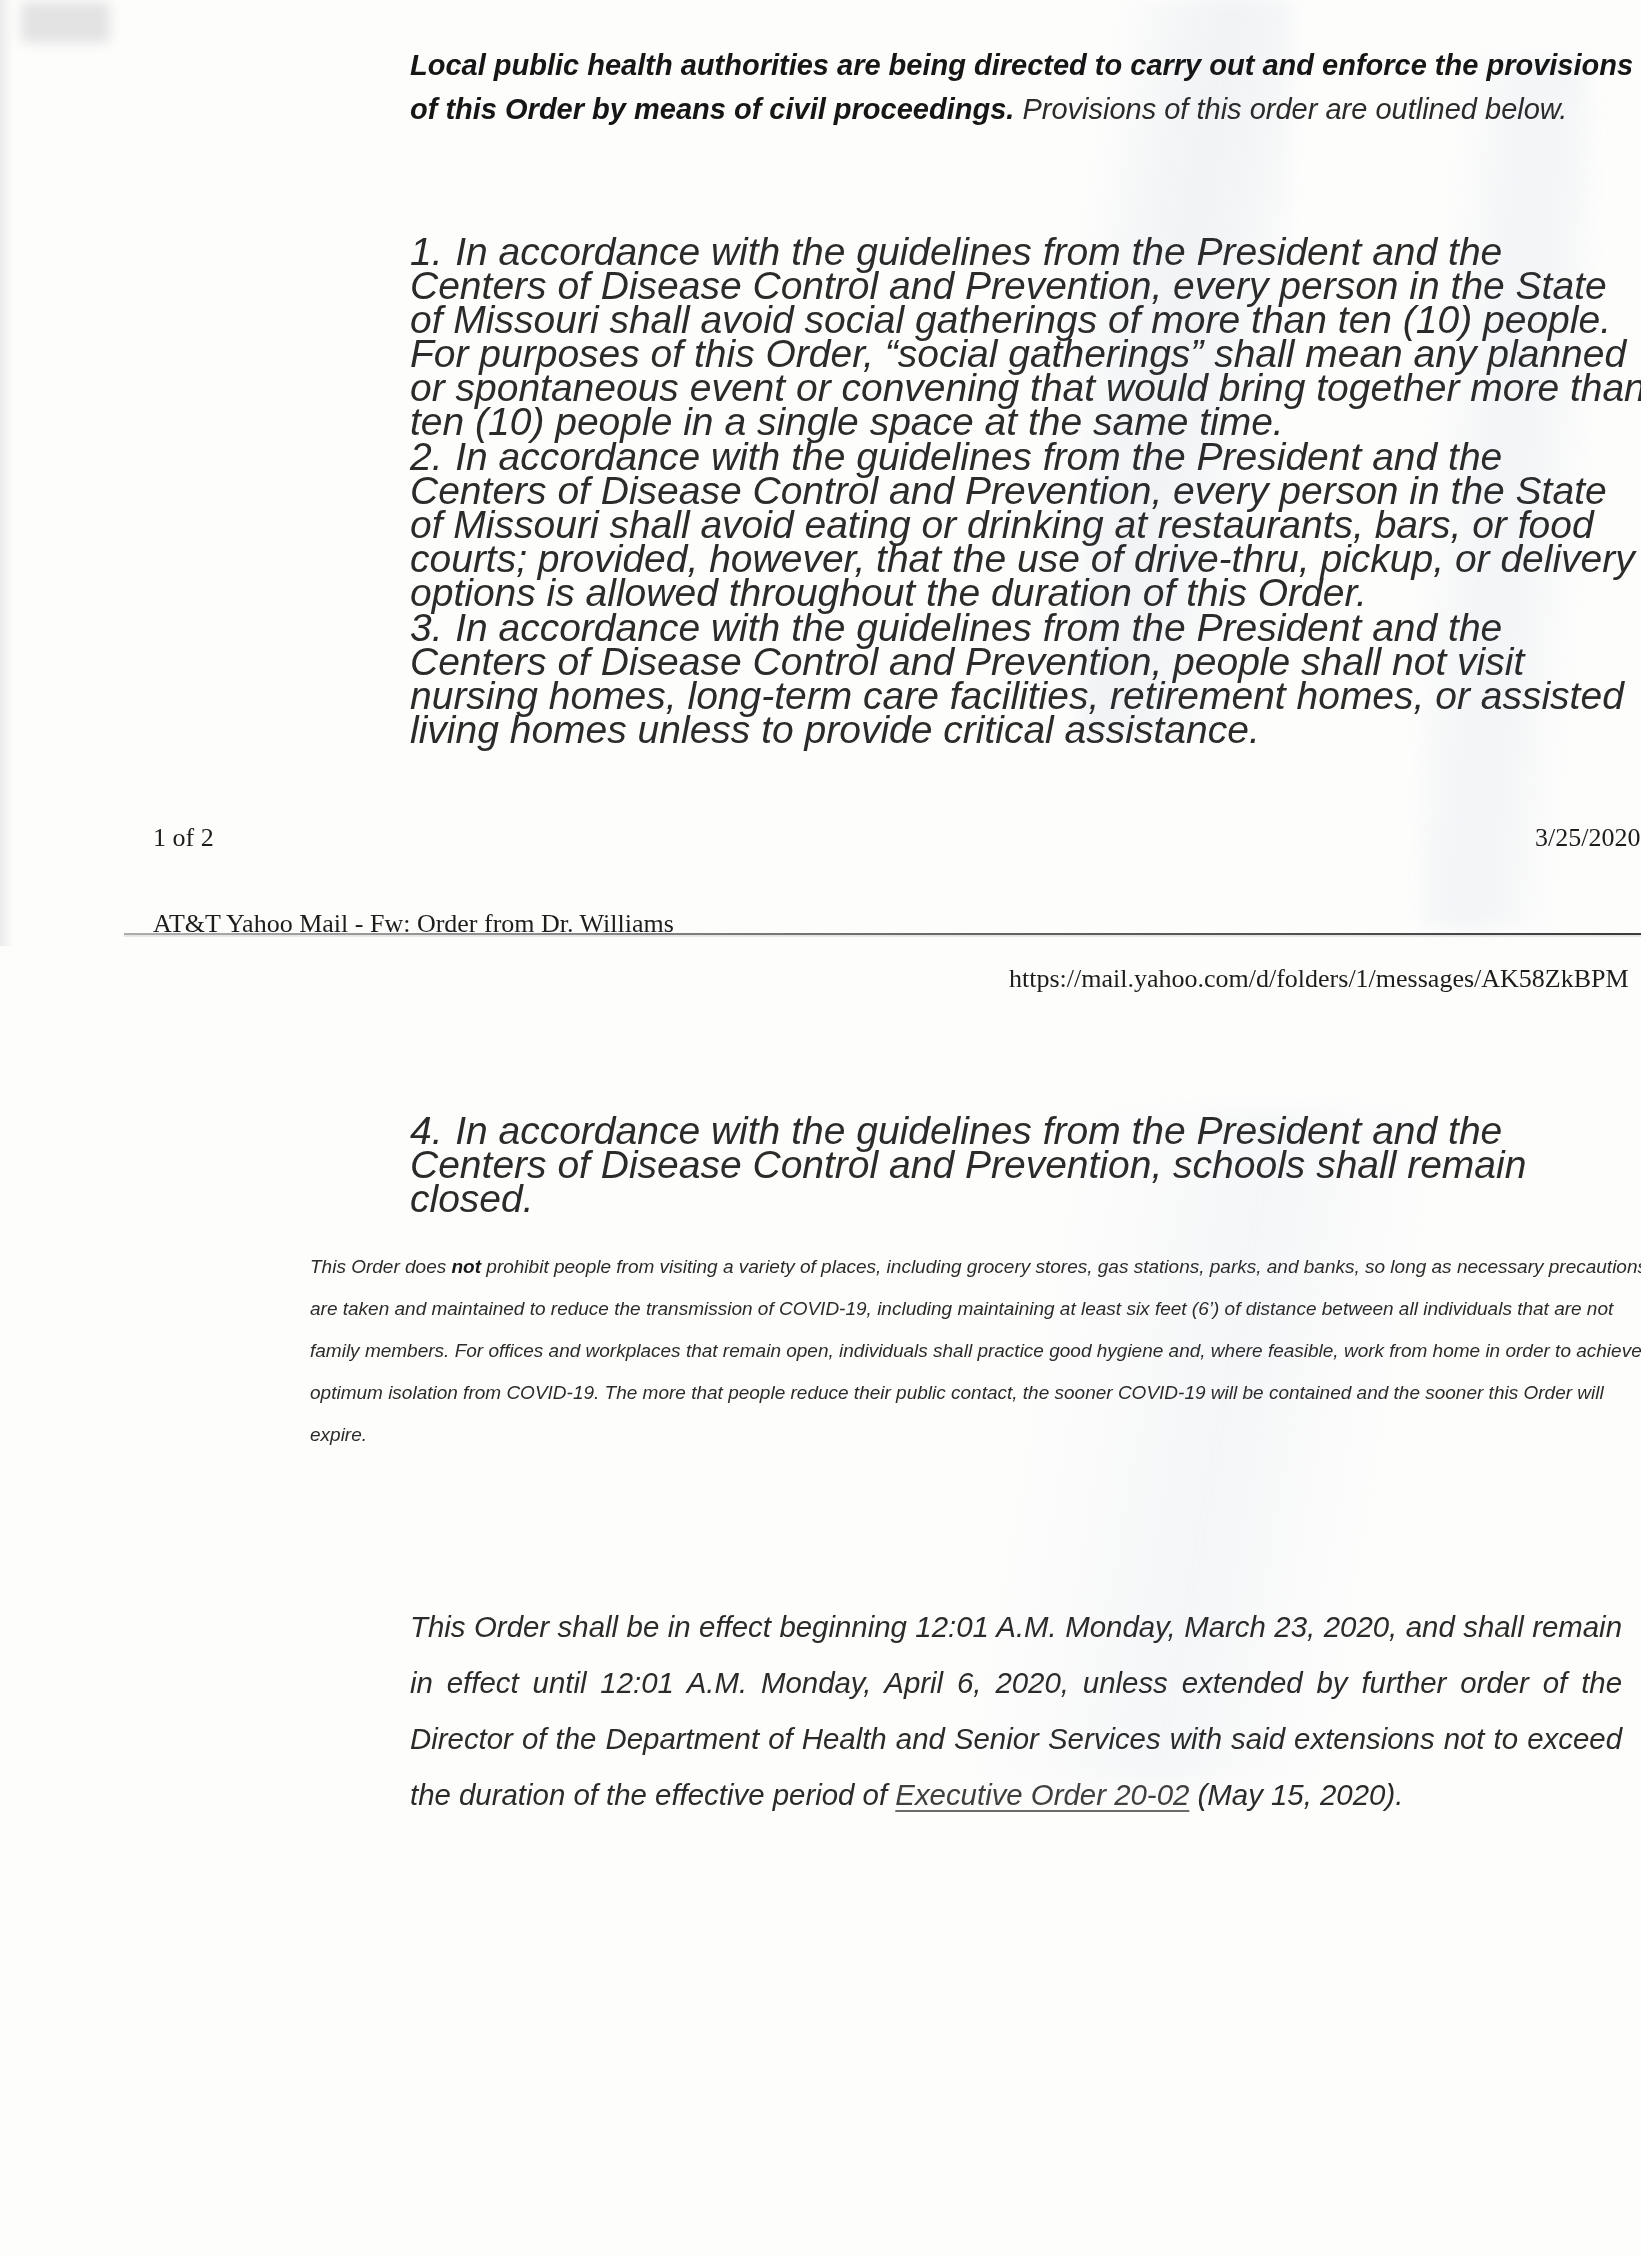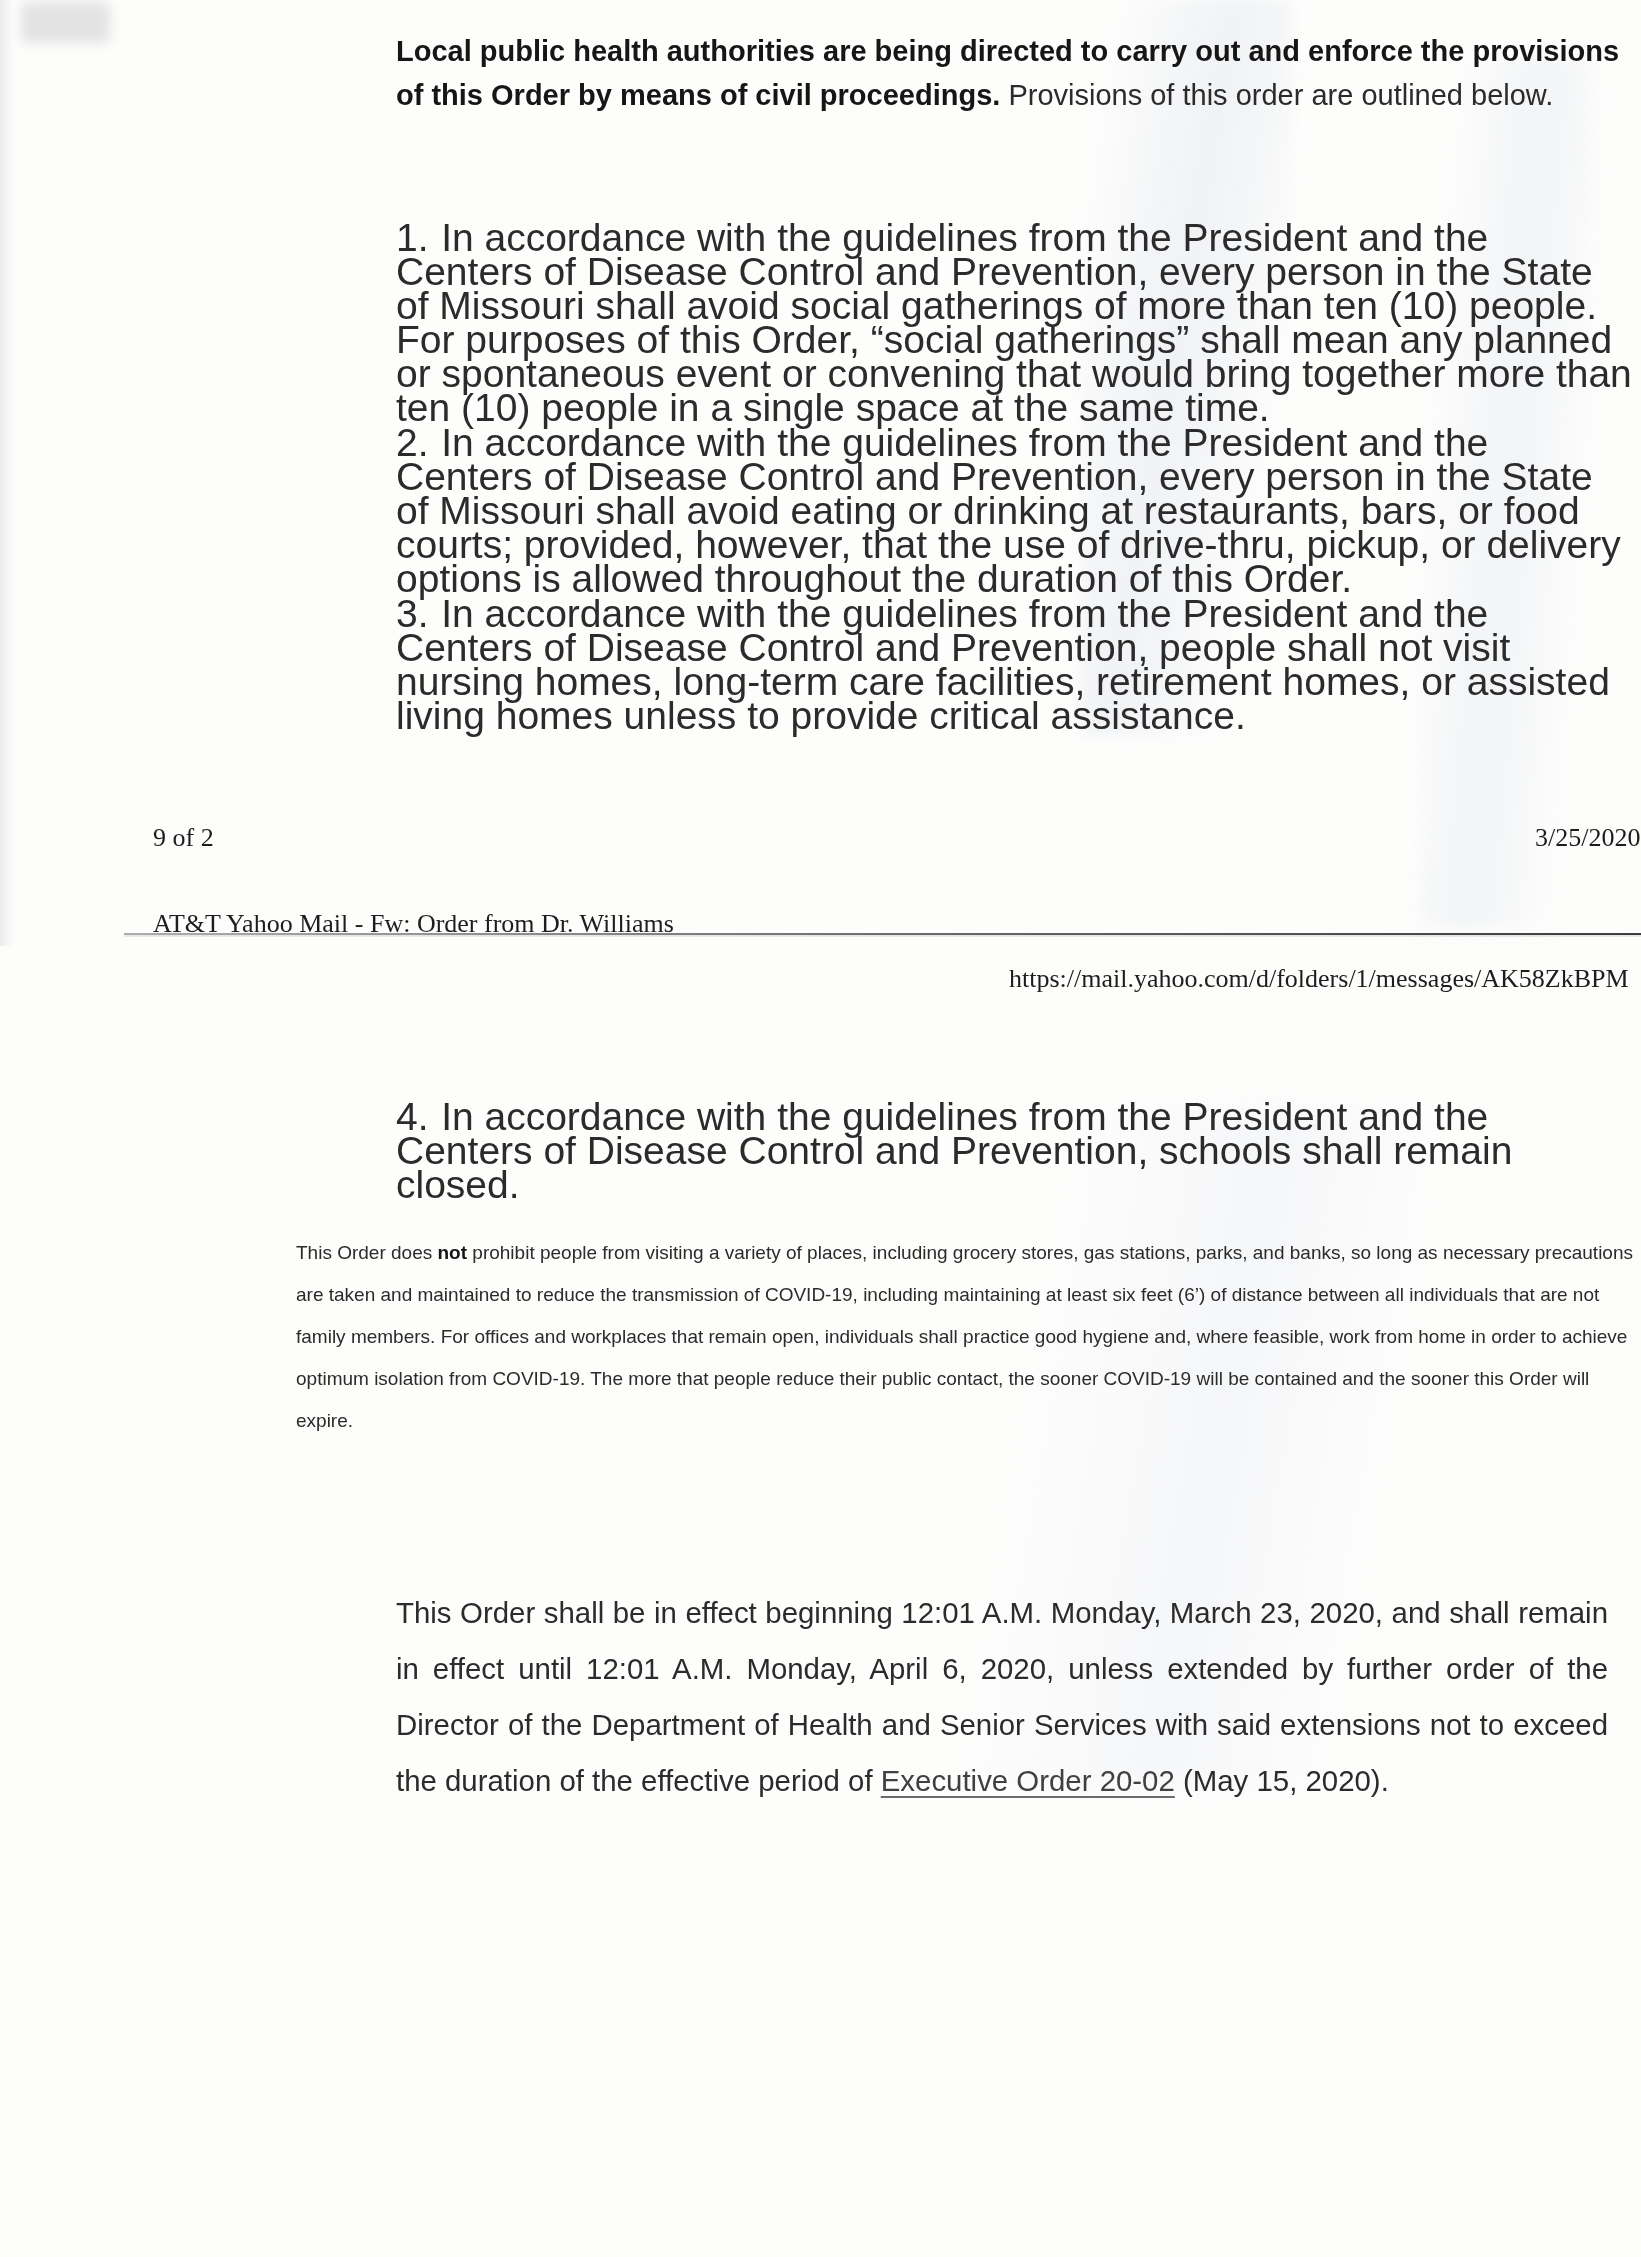--- a/index.html
+++ b/index.html
@@ -16,21 +16,21 @@
   .streak1{position:absolute;left:1081px;top:0;width:212px;height:734px;
     background:linear-gradient(100deg,rgba(255,255,255,0) 10%,rgba(224,228,236,0.45) 45%,rgba(255,255,255,0) 80%);
     filter:blur(7.7px);}
   .streak2{position:absolute;left:1419px;top:58px;width:174px;height:869px;
     background:linear-gradient(95deg,rgba(255,255,255,0) 15%,rgba(226,230,238,0.4) 50%,rgba(255,255,255,0) 85%);
     filter:blur(8.7px);}
   .streak3{position:absolute;left:946px;top:1110px;width:483px;height:676px;
     background:linear-gradient(100deg,rgba(255,255,255,0) 20%,rgba(233,236,242,0.35) 55%,rgba(255,255,255,0) 85%);
     filter:blur(11.6px);}
 
-  p{margin:0;}
+  p{margin:14px;font-style:italic;}
   .b{font-weight:bold;color:#161616;}
 
   
   .intro{position:absolute;left:396px;top:29px;width:1226px;
     font-size:29px;line-height:44px;}
   .item{position:absolute;font-size:39px;line-height:34px;width:1236px;left:396px;}
   .item .num{margin-right:12.6px;}
   .item1{top:221px;}
   .item2{top:426px;}
   .item3{top:597px;}
@@ -67,21 +67,21 @@
 
   <section>
     <p class="intro"><span class="b">Local public health authorities are being directed to carry out and enforce the provisions of this Order by means of civil proceedings.</span> <span>Provisions of this order are outlined below.</span></p>
 
     <p class="item item1"><span class="num">1.</span><span>In accordance with the guidelines from the President and the Centers of Disease Control and Prevention, every person in the State of Missouri shall avoid social gatherings of more than ten (10) people. For purposes of this Order, “social gatherings” shall mean any planned or spontaneous event or convening that would bring together more than ten (10) people in a single space at the same time.</span></p>
 
     <p class="item item2"><span class="num">2.</span><span>In accordance with the guidelines from the President and the Centers of Disease Control and Prevention, every person in the State of Missouri shall avoid eating or drinking at restaurants, bars, or food courts; provided, however, that the use of drive-thru, pickup, or delivery options is allowed throughout the duration of this Order.</span></p>
 
     <p class="item item3"><span class="num">3.</span><span>In accordance with the guidelines from the President and the Centers of Disease Control and Prevention, people shall not visit nursing homes, long-term care facilities, retirement homes, or assisted living homes unless to provide critical assistance.</span></p>
 
-    <div class="serifline pg-indicator">9 of 2</div>
+    <div class="serifline pg-indicator">1 of 2</div>
     <div class="serifline pg-date">3/25/2020</div>
   </section>
 
   <div class="divider"></div>
 
   <section>
     <div class="serifline hdr-title">AT&amp;T Yahoo Mail - Fw: Order from Dr. Williams</div>
     <div class="serifline hdr-url">https://mail.yahoo.com/d/folders/1/messages/AK58ZkBPM</div>
 
     <p class="item item4"><span class="num">4.</span><span>In accordance with the guidelines from the President and the Centers of Disease Control and Prevention, schools shall remain closed.</span></p>

